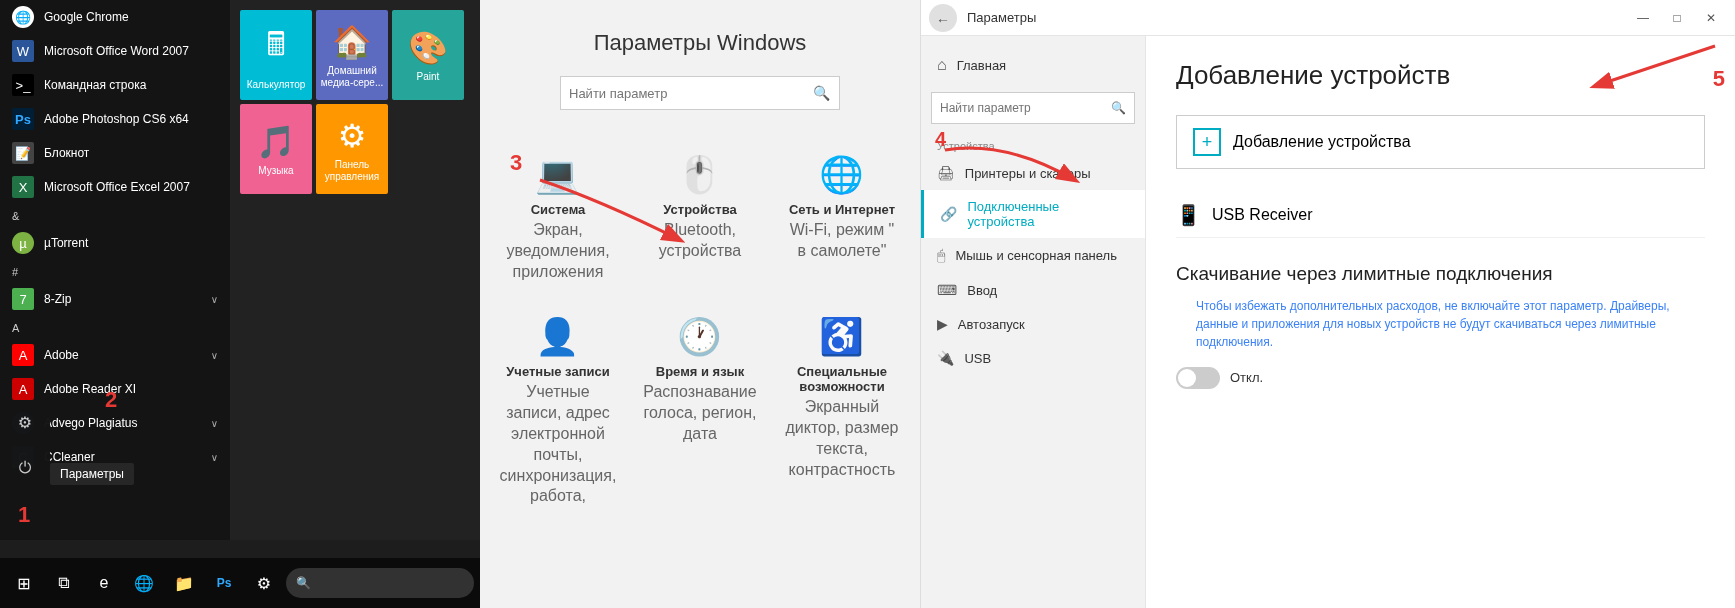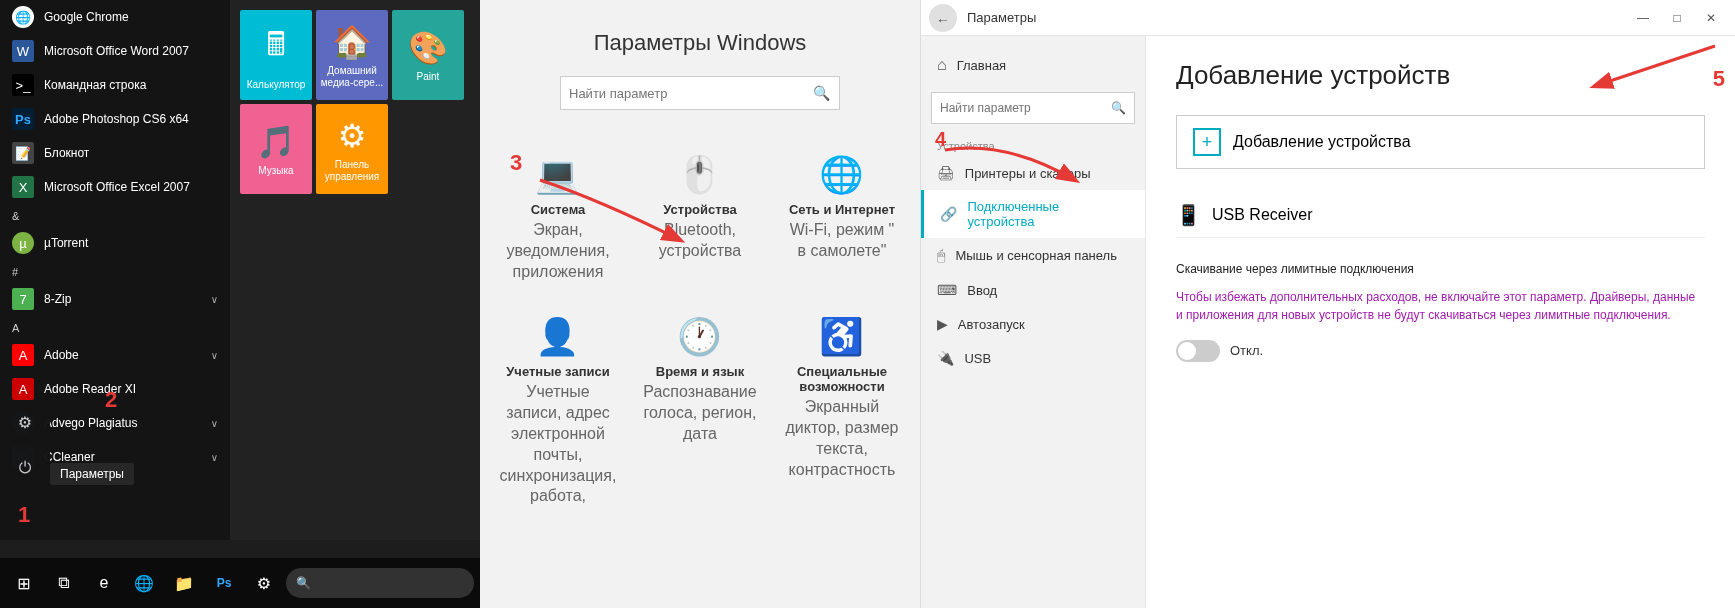--- a/index.html
+++ b/index.html
@@ -346,22 +346,22 @@
     }
 
     .other-title { font-size: 18px; font-weight: 300; color: #222; margin-bottom: 16px; }
     .device-item {
       display: flex; align-items: center;
       padding: 10px 0; border-bottom: 1px solid #f0f0f0;
     }
     .device-icon { font-size: 20px; color: #666; margin-right: 12px; width: 24px; text-align: center; }
 
     .download-section { margin-top: 24px; }
-    .download-title { font-size: 12px; font-weight: 300; color: #222; margin-bottom: 10px; line-height: 1.3; }
-    .download-desc { font-size: 12px; color: #a21caf; line-height: 1.5; margin-bottom: 16px; }
+    .download-title { font-size: 19px; font-weight: 300; color: #222; margin-bottom: 10px; line-height: 1.3; }
+    .download-desc { font-size: 12px; color: #3b82f6; line-height: 1.5; margin-bottom: 16px; margin-left: 20px; }
     .toggle-row { display: flex; align-items: center; gap: 10px; }
     .toggle {
       width: 44px; height: 22px;
       background: #ccc; border-radius: 11px;
       position: relative; cursor: pointer;
     }
     .toggle.off { background: #ccc; }
     .toggle-knob {
       position: absolute;
       top: 2px; left: 2px;

